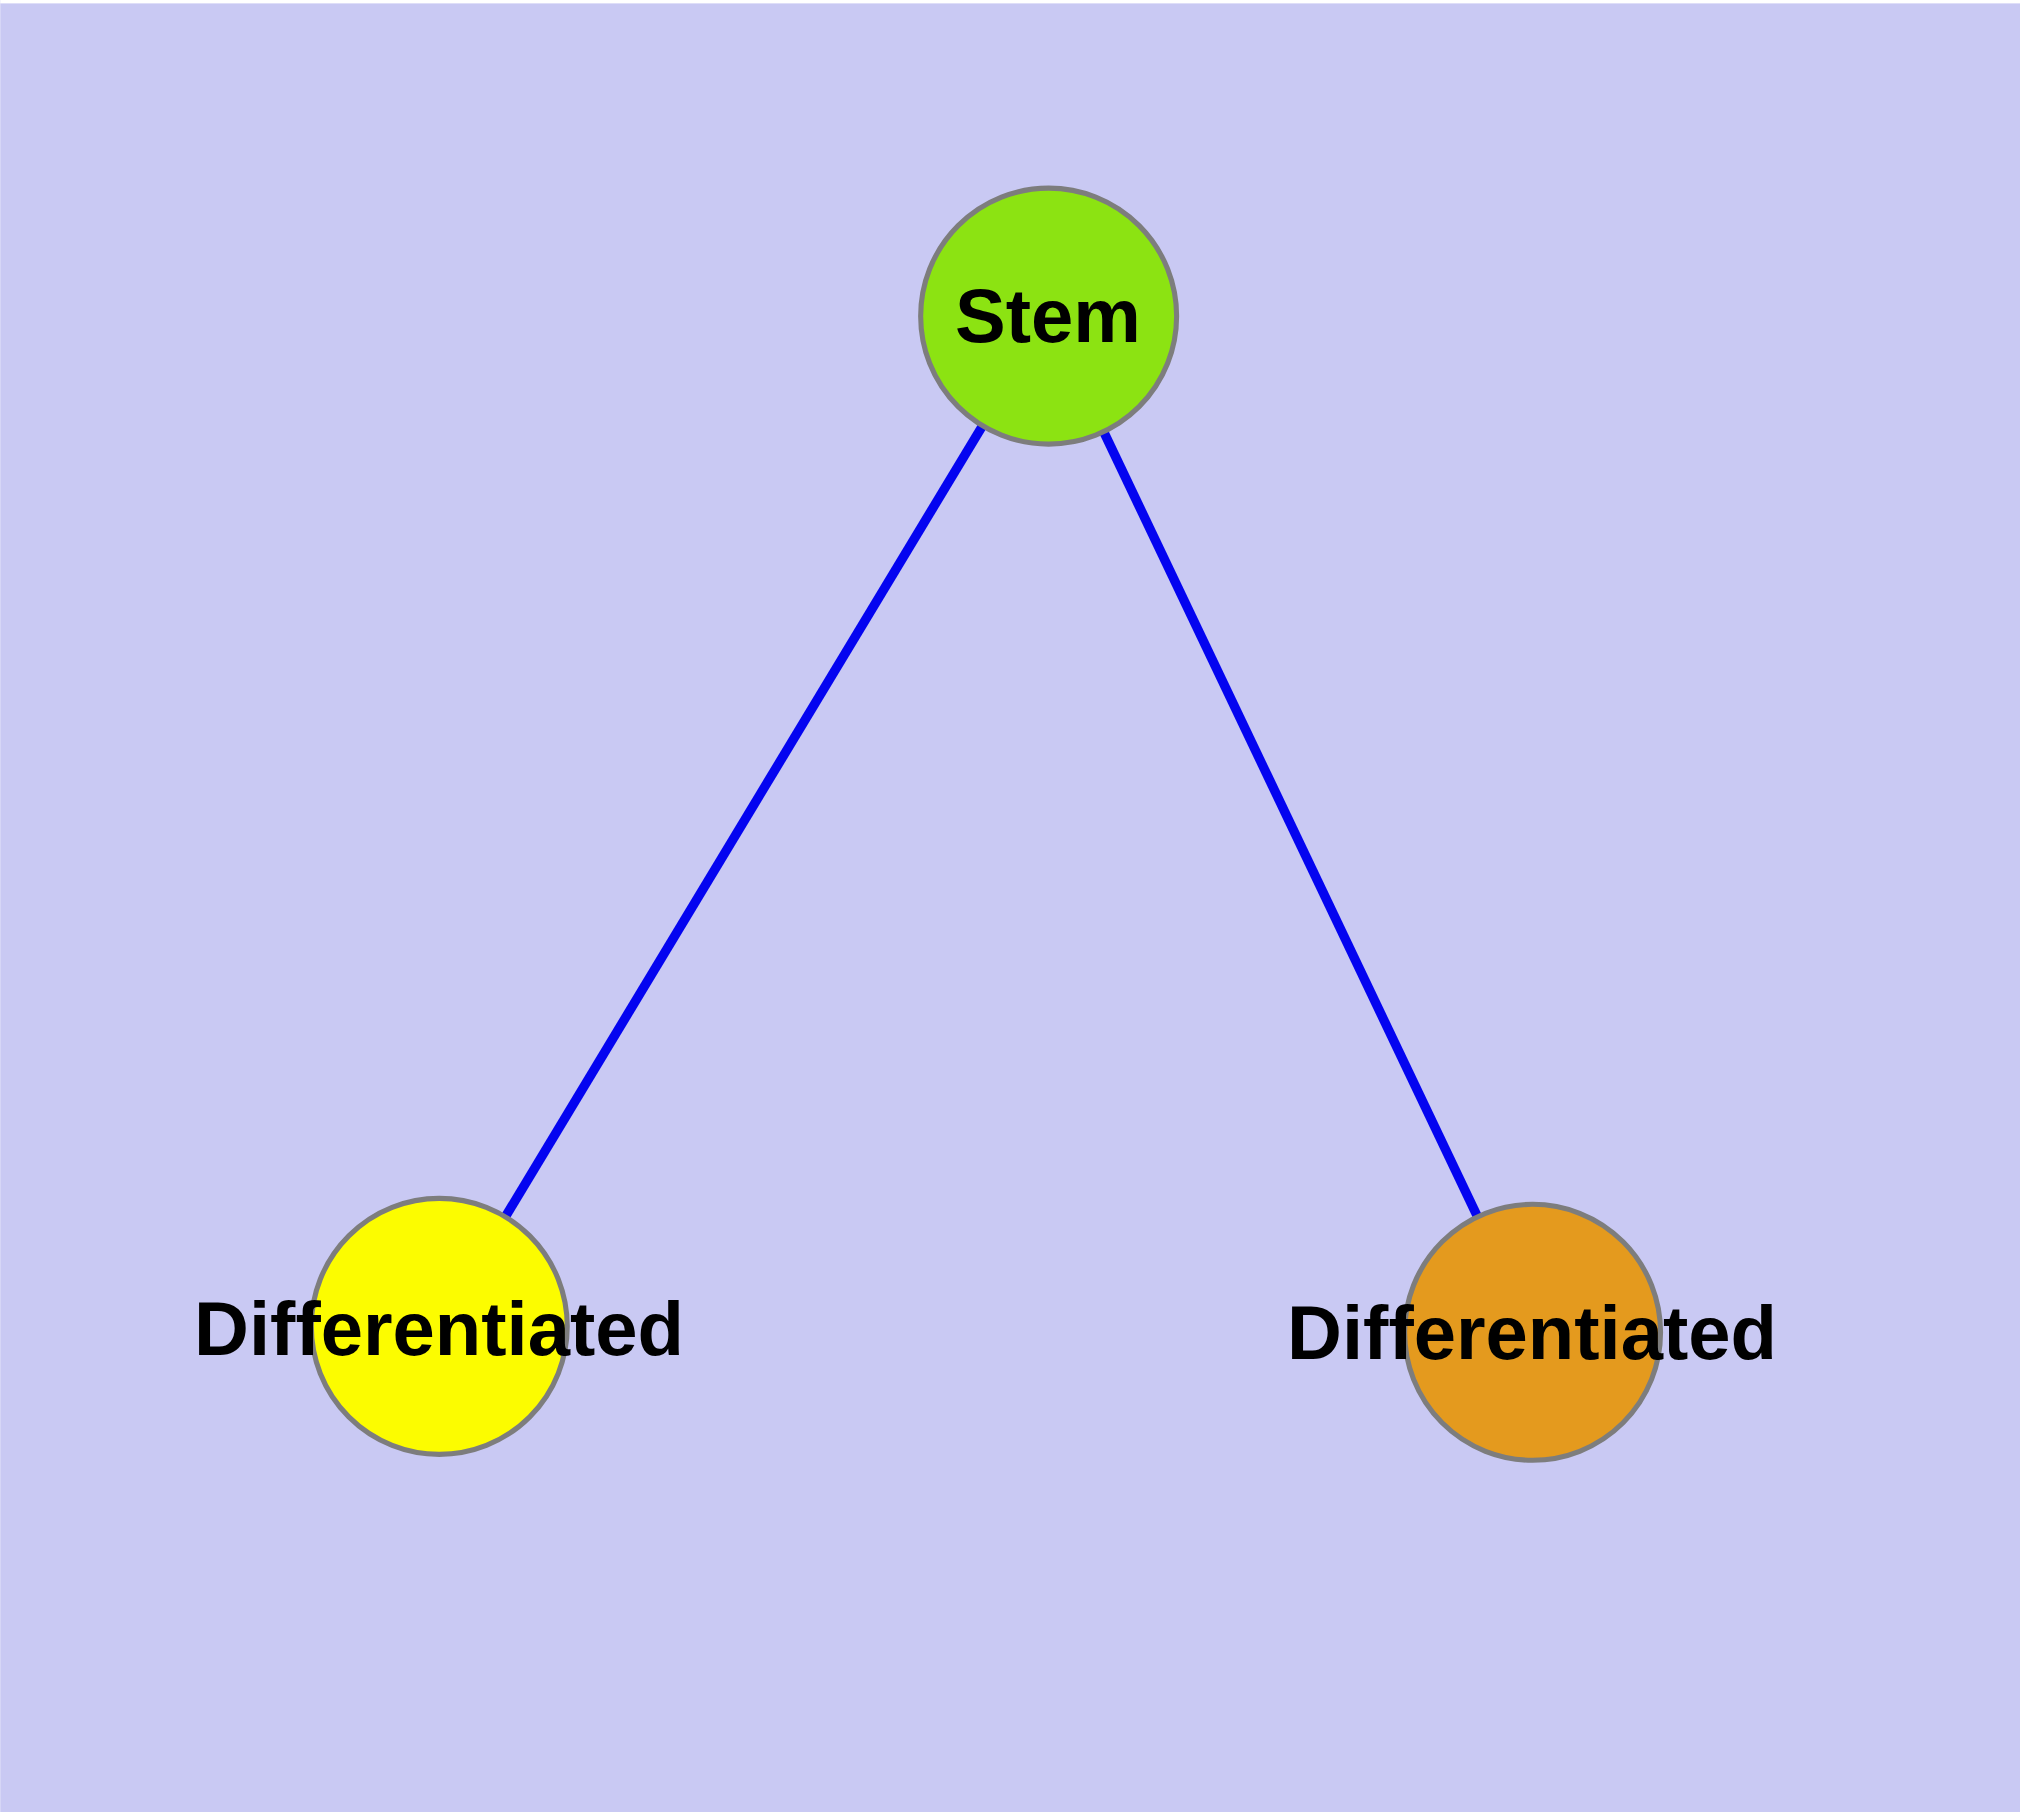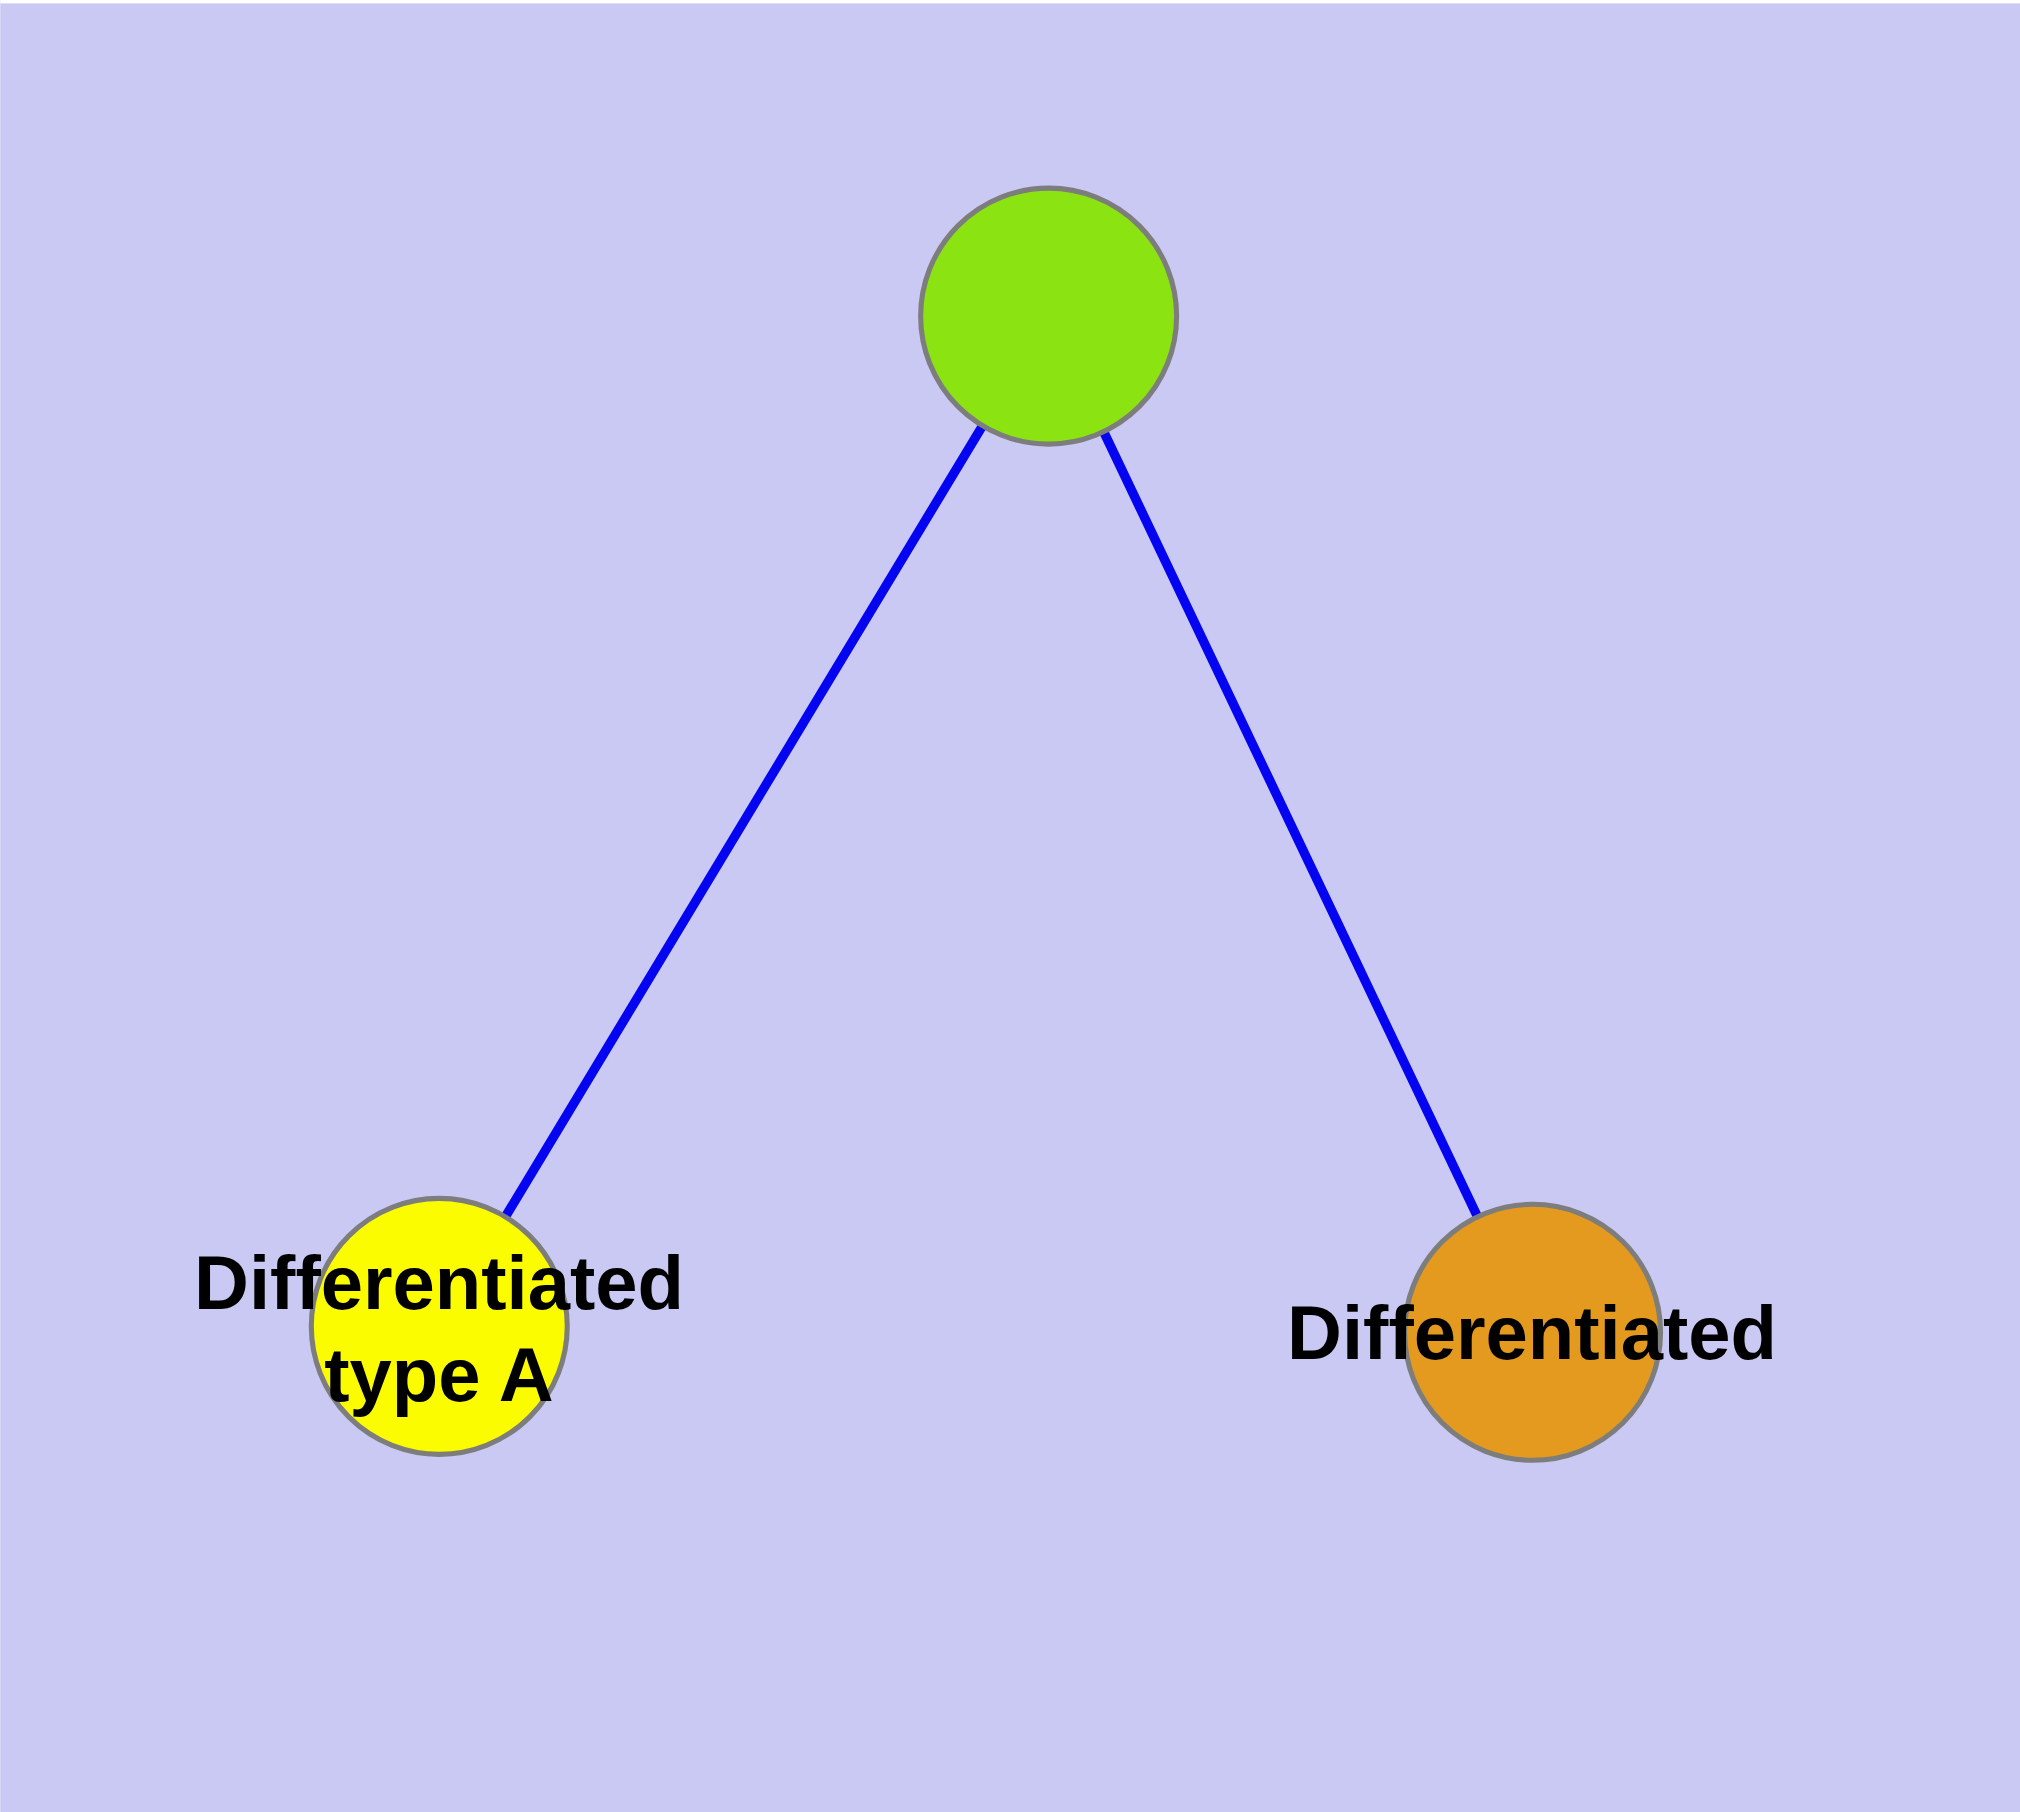--- a/index.html
+++ b/index.html
@@ -36,24 +36,24 @@
     <rect x="0" y="0" width="2384" height="4" fill="#FFFFFF"></rect>
 
     <line x1="1237" y1="373" x2="518" y2="1565" stroke="#0404F0" stroke-width="11"></line>
     <line x1="1237" y1="373" x2="1808" y2="1572" stroke="#0404F0" stroke-width="11"></line>
 
     <circle cx="1237" cy="373" r="151" stroke-width="6" fill="#8CE312" stroke="#7D7D7D"></circle>
     <circle cx="518" cy="1565" r="151" stroke-width="6" fill="#FCFC00" stroke="#7D7D7D"></circle>
     <circle cx="1808" cy="1572" r="151" stroke-width="6" fill="#E49A1E" stroke="#7D7D7D"></circle>
   </svg>
 
+  <div class="node-label" style="left:1048px; top:316px;">Stem</div>
 
   <div class="node-label" style="left:439px; top:1329px;">
     <div>Differentiated</div>
-    <div>type A</div>
   </div>
 
   <div class="node-label" style="left:1532px; top:1333px;">
     <div>Differentiated</div>
   </div>
 
 </div>
 
 
 </body></html>

